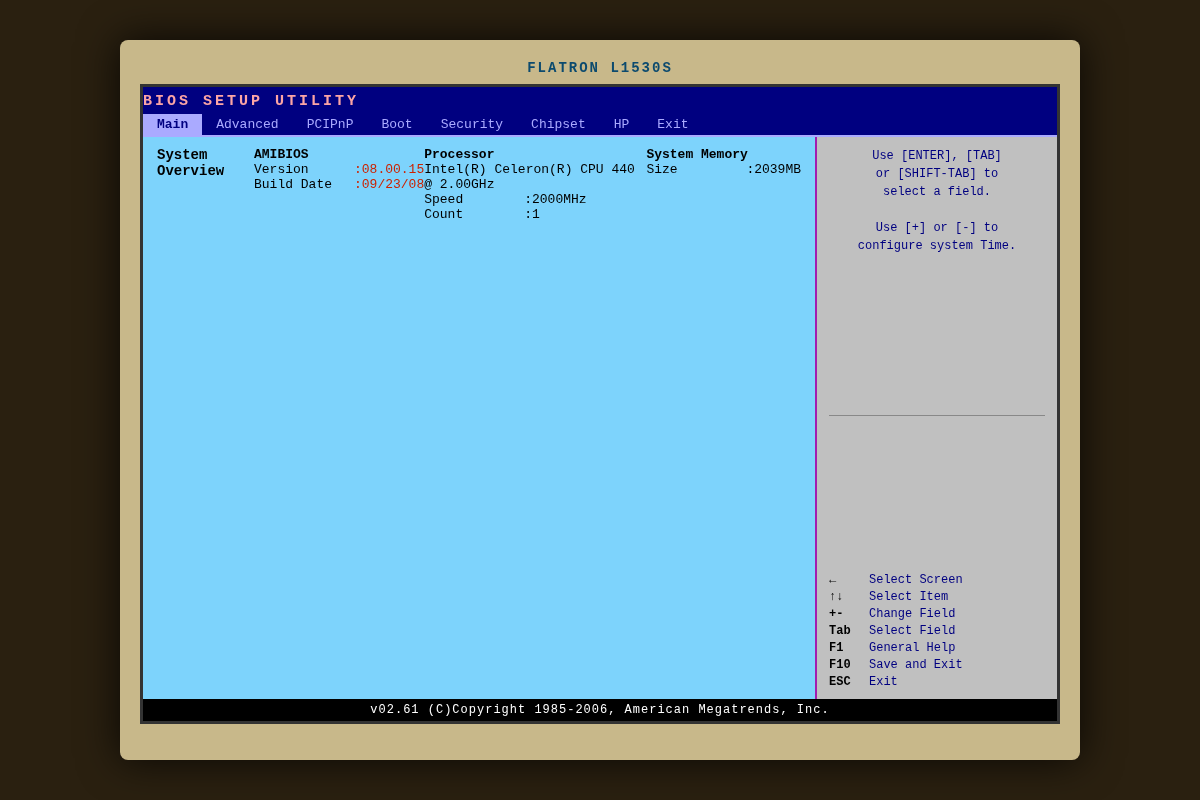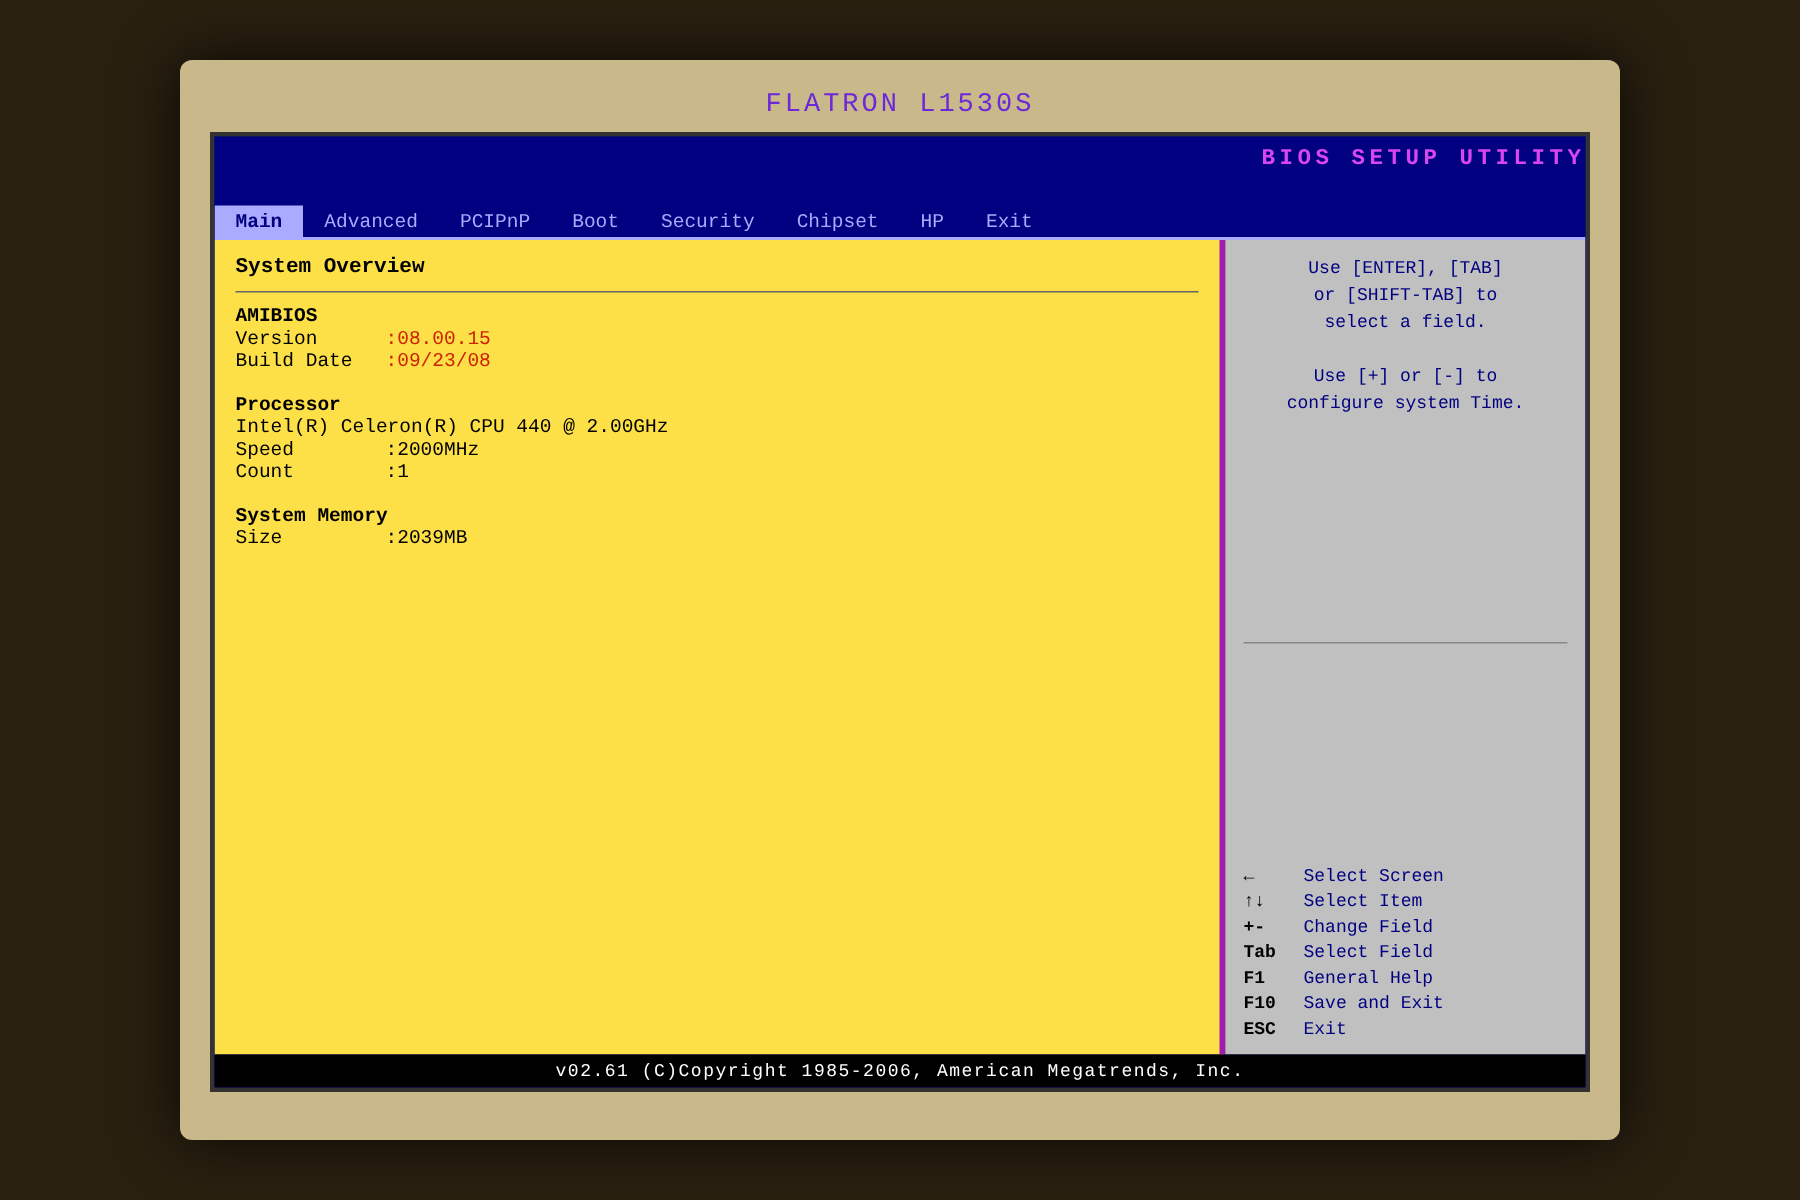--- a/index.html
+++ b/index.html
@@ -19,78 +19,76 @@
       background: #c8b88a;
       border-radius: 8px;
       padding: 20px 20px 30px 20px;
       box-shadow: 0 0 40px rgba(0,0,0,0.8);
       position: relative;
       display: flex;
       flex-direction: column;
       align-items: center;
     }
     .monitor-brand {
-      font-size: 18px;
-      color: #6d28d9;
+      font-size: 14px;
+      color: #0c4a6e;
       letter-spacing: 2px;
       margin-bottom: 8px;
       align-self: center;
-      font-weight: normal;
+      font-weight: bold;
     }
     .screen {
       width: 920px;
       height: 640px;
       background: #000080;
       border: 3px solid #333;
       display: flex;
       flex-direction: column;
       position: relative;
       overflow: hidden;
     }
     .title-bar {
       background: #000080;
-      text-align: right;
+      text-align: left;
       padding: 6px 0 4px 0;
-      color: #d946ef;
+      color: #fca5a5;
       font-size: 15px;
       font-weight: bold;
       letter-spacing: 3px;
     }
     .menu-bar {
       display: flex;
       flex-direction: row;
       background: #000080;
       padding: 0 0 0 0;
     }
     .menu-item {
       padding: 3px 14px;
       color: #aaaaff;
       font-size: 13px;
       cursor: pointer;
       font-family: 'Courier New', Courier, monospace;
-      margin-top: 19px;
     }
     .menu-item.active {
       background: #aaaaff;
       color: #000080;
       font-weight: bold;
     }
     .main-content {
       flex: 1;
       display: flex;
       flex-direction: row;
       border-top: 2px solid #aaaaff;
     }
     .left-panel {
       flex: 1;
-      background: #fde047;
+      background: #7dd3fc;
       padding: 10px 14px;
       display: flex;
-      flex-direction: column;
-      border-right: 4px solid #a21caf;
+      border-right: 2px solid #a21caf;
     }
     .right-panel {
       width: 240px;
       background: #c0c0c0;
       padding: 10px 12px;
       display: flex;
       flex-direction: column;
       font-size: 12px;
       color: #000080;
     }

